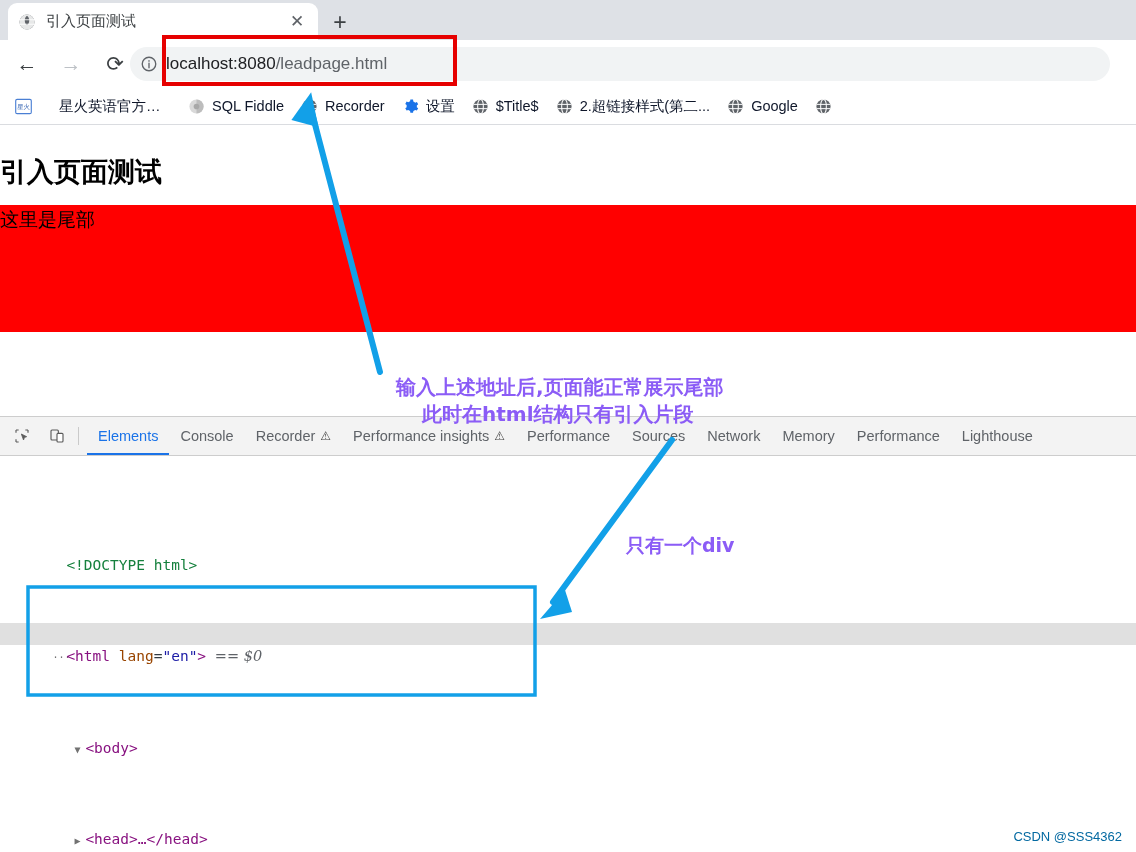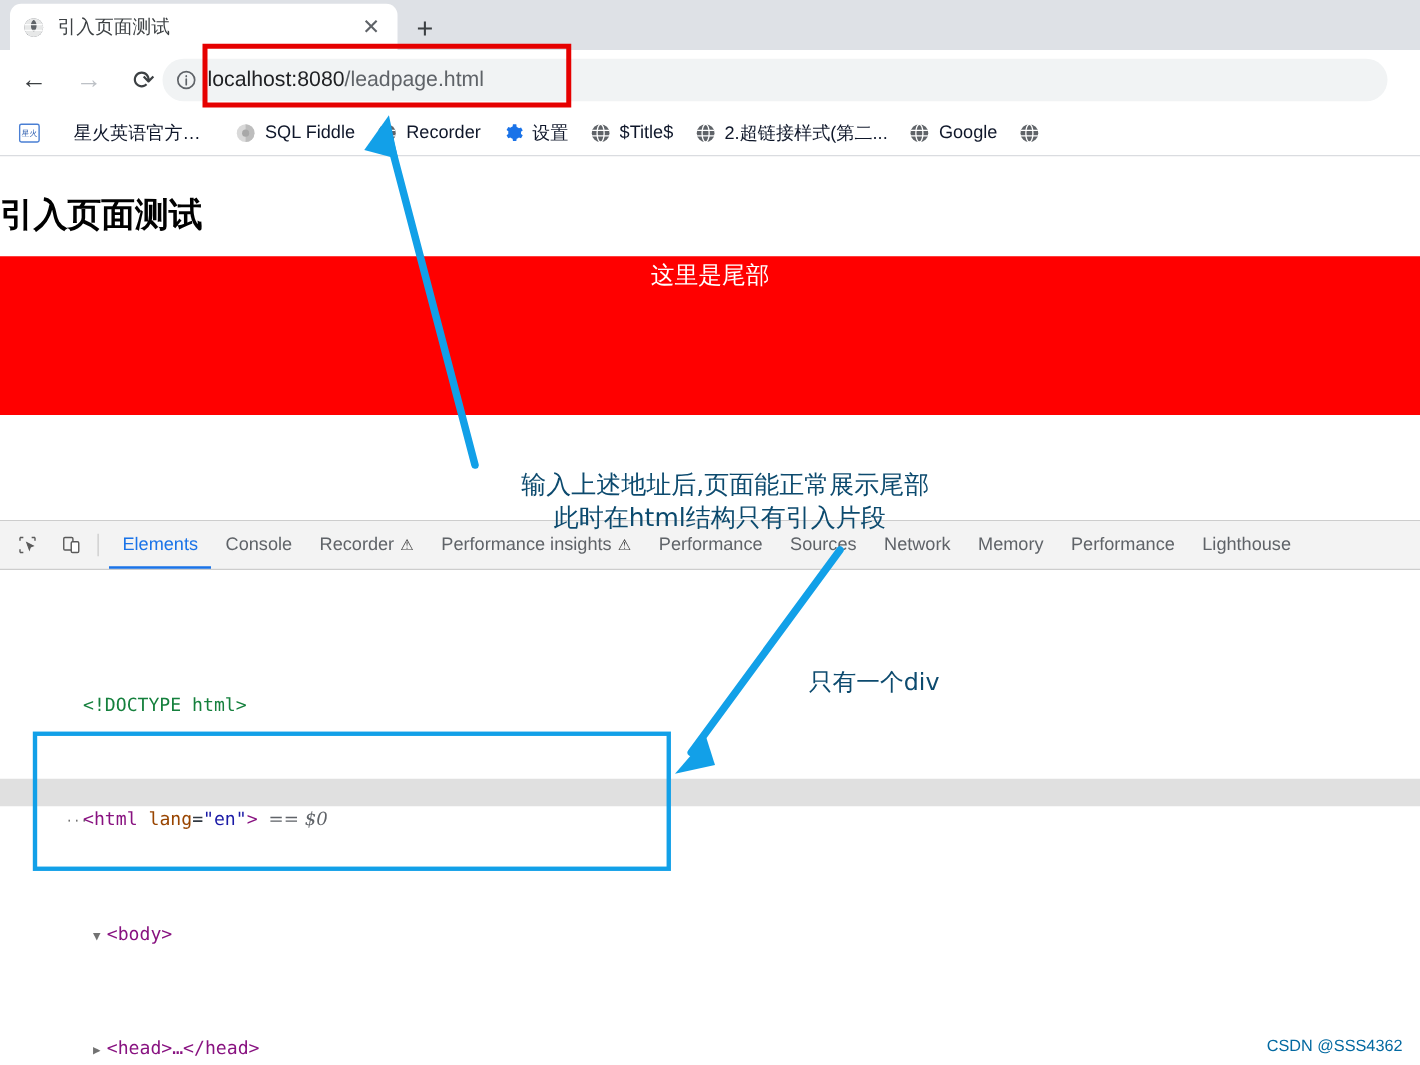--- a/index.html
+++ b/index.html
@@ -87,24 +87,23 @@
   }
   .page-h3 {
     margin:0; padding:0;
     position:absolute; left:0; top:28px;
     font-size:27px; font-weight:bold; color:#000000;
     font-family:"DejaVu Sans", sans-serif;
   }
   .page-footer {
     position:absolute; left:0; top:79px; width:1136px; height:127px;
     background:#ff0000;
-    font-size:19px; color:#ffffff;
+    font-size:19px; color:#000000;
     padding-top:2px;
     font-family:"DejaVu Sans", sans-serif;
-    text-align:center;
   }
 
   
   #devtools {
     position:absolute; left:0; top:416px; width:1136px; height:436px;
     background:#ffffff;
     border-top:1px solid #cdcdcd;
   }
   .dt-toolbar {
     position:absolute; left:0; top:0; width:1136px; height:39px;
@@ -143,24 +142,23 @@
   .attr { color:#994500; }
   .val  { color:#1a1aa6; }
   .txt  { color:#303942; }
   .gray { color:#15803d; }
   .dollar { color:#5f6368; font-style:italic; font-family:"DejaVu Serif", serif; }
 
   
   #annotations { position:absolute; left:0; top:0; width:1136px; height:852px; pointer-events:none; }
   .anno-text {
     position:absolute;
-    color:#0c4a6e; font-weight:normal;
+    color:#8b5cf6; font-weight:bold;
     font-family:"DejaVu Sans", sans-serif;
     white-space:pre;
-    margin-left:21px;
   }
   #anno-1 { left:396px; top:374px; font-size:20px; line-height:27px; }
   #anno-2 { left:626px; top:533px; font-size:19px; }
   .watermark {
     position:absolute; right:14px; bottom:8px;
     font-size:13px; color:#0369a1;
     font-family:"Liberation Sans", sans-serif;
   }
 </style>
 </head>

